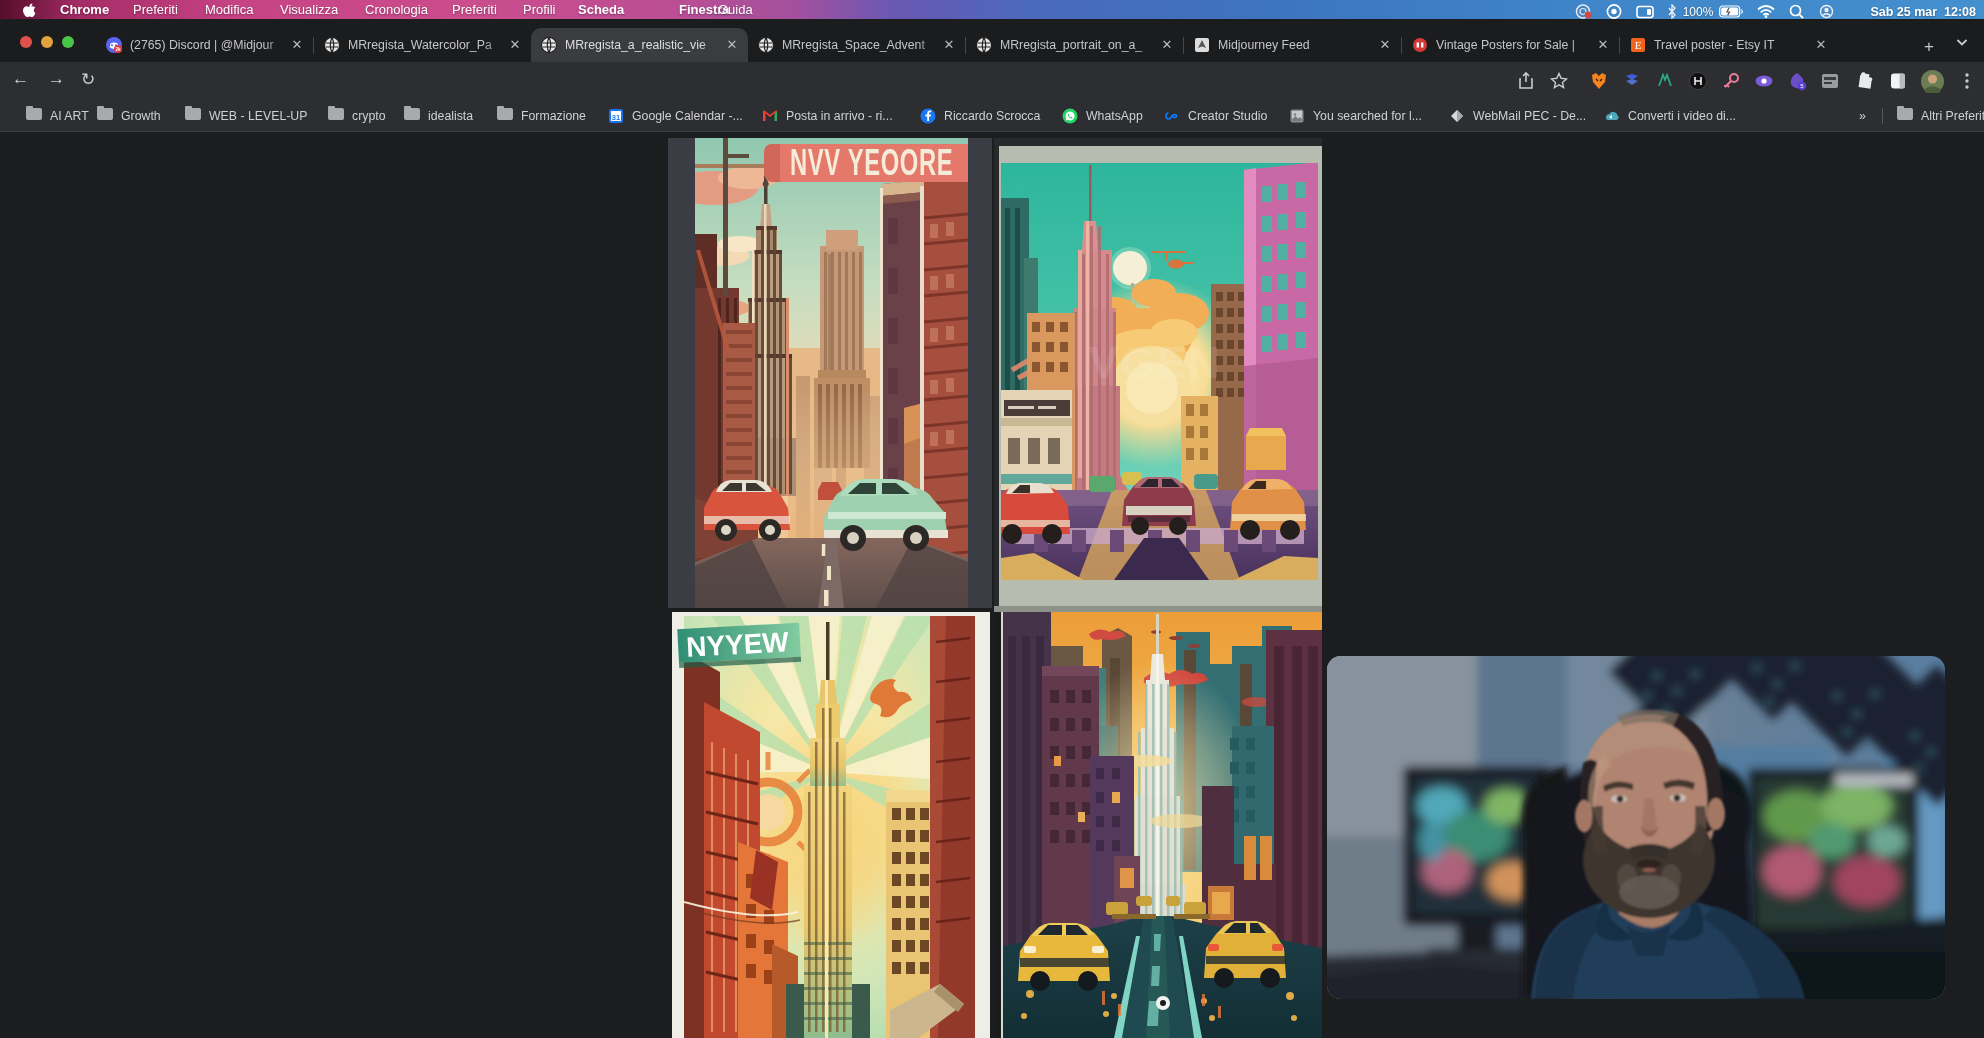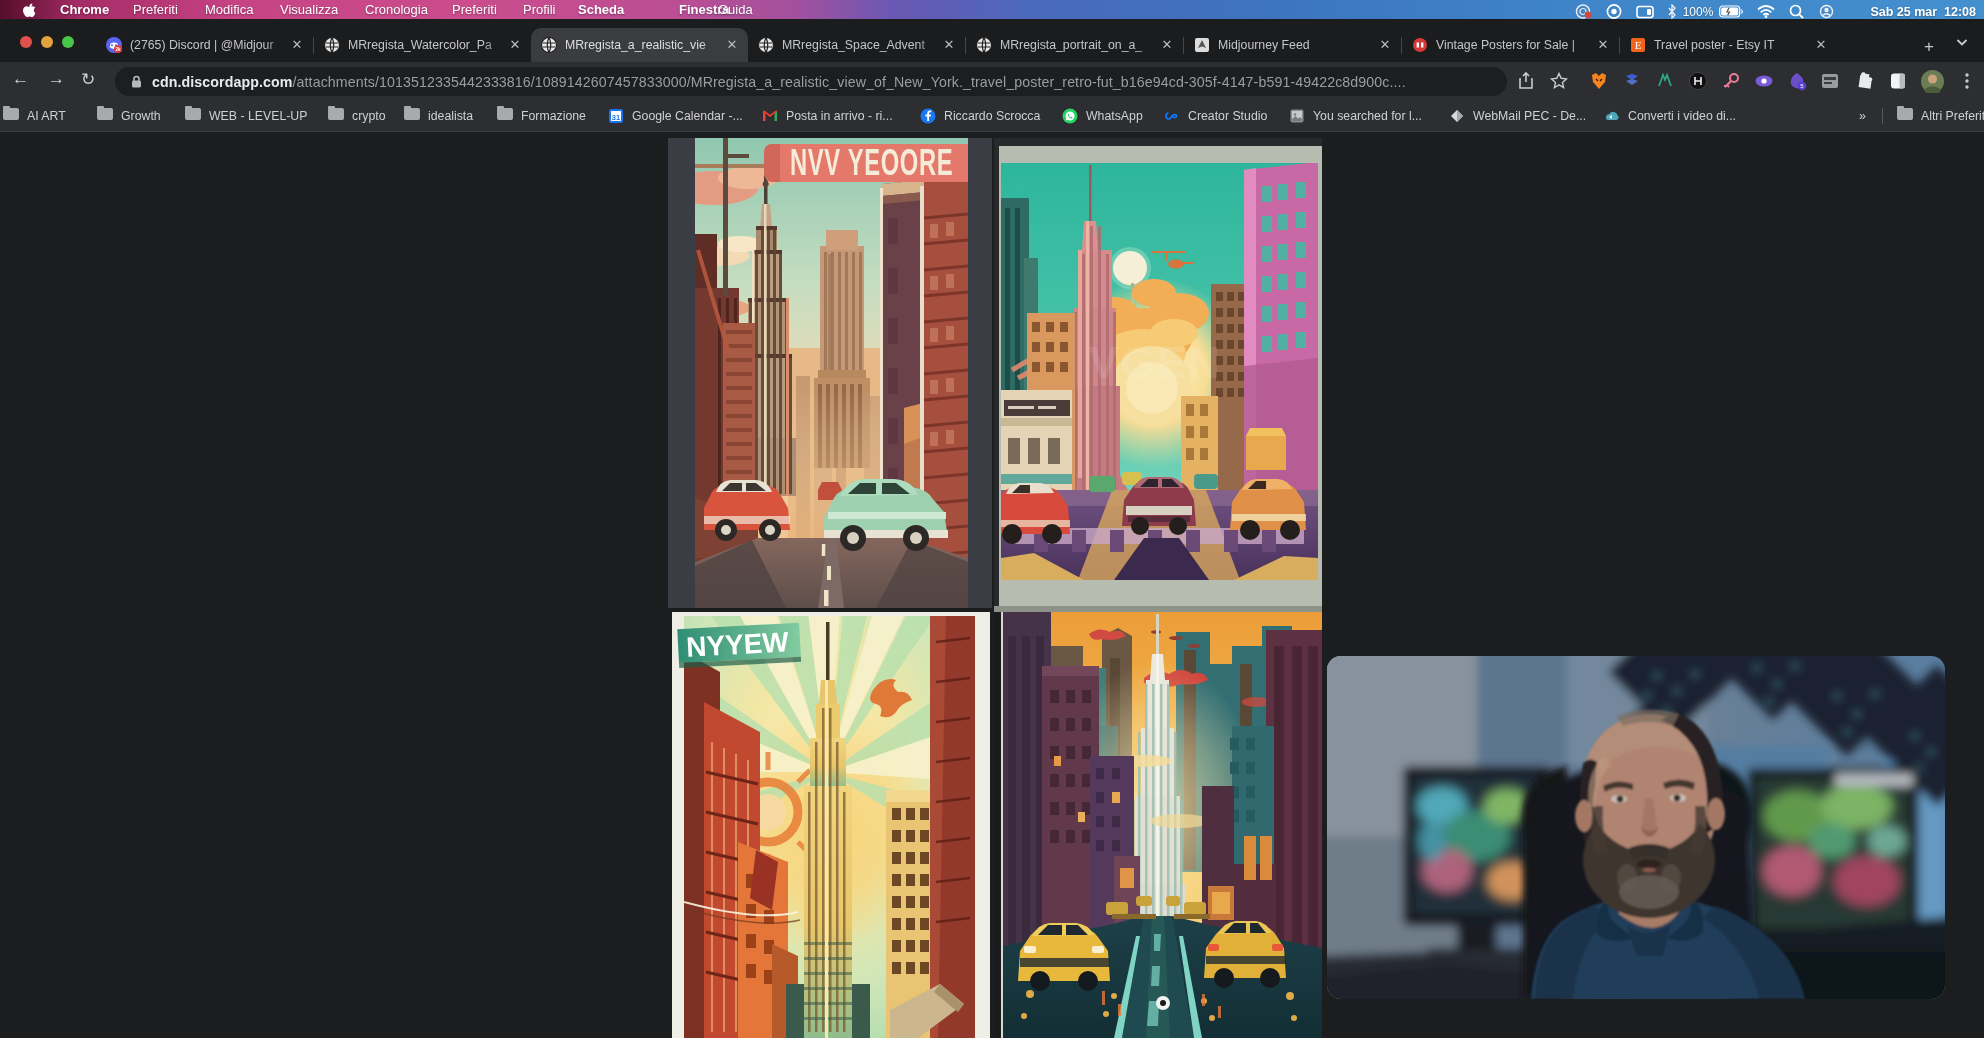--- a/index.html
+++ b/index.html
@@ -192,27 +192,20 @@
     <div id="newtab" style="left:1924px;">+</div>
     <div id="tabchev"><svg width="12" height="8" viewBox="0 0 12 8">
           <path d="M1.5 2 L6 6.5 L10.5 2" stroke="#c8c9cb" stroke-width="1.8" fill="none"></path>
         </svg></div>
   </div>
 
   <div id="toolbar">
     <span class="navic" style="left:12px;">←</span>
     <span class="navic" style="left:48px;">→</span>
     <span class="navic" style="left:81px;">↻</span>
-    <div id="urlpill">
-      <svg style="margin:0 10px 0 16px;" width="11" height="13" viewBox="0 0 11 13">
-          <rect x="1" y="5.5" width="9" height="7" rx="1.5" fill="#b7b8ba"></rect>
-          <path d="M3 6 V3.8 Q3 1.5 5.5 1.5 Q8 1.5 8 3.8 V6" stroke="#b7b8ba" stroke-width="1.6" fill="none"></path>
-        </svg>
-      <span style="white-space:nowrap;overflow:hidden;"><b>cdn.discordapp.com</b>/attachments/1013512335442333816/1089142607457833000/MRregista_a_realistic_view_of_New_York._travel_poster_retro-fut_b16e94cd-305f-4147-b591-49422c8d900c....</span>
-    </div>
     <div id="tb-right">
       <svg class="tbicon" style="left:1516px;" viewBox="0 0 20 20">
           <path d="M10 2 L10 11 M7 5 L10 2 L13 5 M5 8 H4 V17 H16 V8 H15" stroke="#c9cacc" stroke-width="1.6" fill="none"></path>
         </svg>
       <svg class="tbicon" style="left:1549px;" viewBox="0 0 20 20">
           <path d="M10 2.5 L12.2 7.3 L17.4 7.9 L13.5 11.4 L14.6 16.5 L10 13.9 L5.4 16.5 L6.5 11.4 L2.6 7.9 L7.8 7.3 Z" stroke="#c9cacc" stroke-width="1.4" fill="none"></path>
         </svg>
       <svg class="tbicon" style="left:1589px;" viewBox="0 0 20 20">
           <path d="M3 4 L7 2 L10 5 L13 2 L17 4 L16 11 L10 18 L4 11 Z" fill="#f5841f"></path>
           <path d="M7 8 L9 10 M13 8 L11 10" stroke="#2b1d10" stroke-width="1.3"></path>
@@ -260,21 +253,21 @@
         </svg>
       <svg class="tbicon" style="left:1957px;" viewBox="0 0 20 20">
           <circle cx="10" cy="4" r="1.7" fill="#c9cacc"></circle>
           <circle cx="10" cy="10" r="1.7" fill="#c9cacc"></circle>
           <circle cx="10" cy="16" r="1.7" fill="#c9cacc"></circle>
         </svg>
     </div>
   </div>
 
   <div id="bmbar">
-    <span class="bm" style="left:3px;text-align:center;"><span class="ic"><span class="folder"></span></span>AI ART</span>
+    <span class="bm" style="left:26px;text-align:center;"><span class="ic"><span class="folder"></span></span>AI ART</span>
     <span class="bm" style="left:97px;"><span class="ic"><span class="folder"></span></span>Growth</span>
     <span class="bm" style="left:185px;"><span class="ic"><span class="folder"></span></span>WEB - LEVEL-UP</span>
     <span class="bm" style="left:328px;"><span class="ic"><span class="folder"></span></span>crypto</span>
     <span class="bm" style="left:404px;"><span class="ic"><span class="folder"></span></span>idealista</span>
     <span class="bm" style="left:497px;"><span class="ic"><span class="folder"></span></span>Formazione</span>
     <span class="bm" style="left:608px;"><span class="ic"><svg viewBox="0 0 16 16" width="16" height="16">
             <rect x="1" y="1" width="14" height="14" rx="2" fill="#1a73e8"></rect>
             <rect x="3" y="3" width="10" height="10" fill="#fff"></rect>
             <text x="8" y="11.5" font-size="7.5" fill="#1a73e8" text-anchor="middle" font-weight="bold">31</text>
           </svg></span>Google Calendar -...</span>

